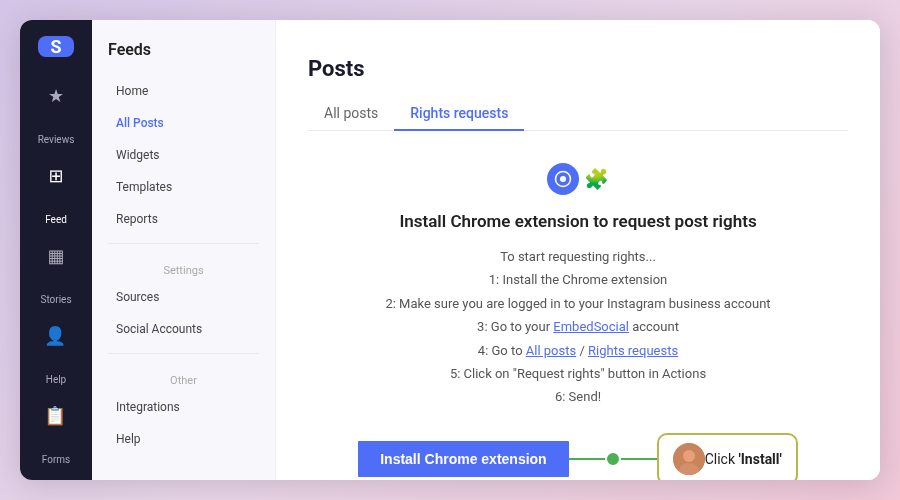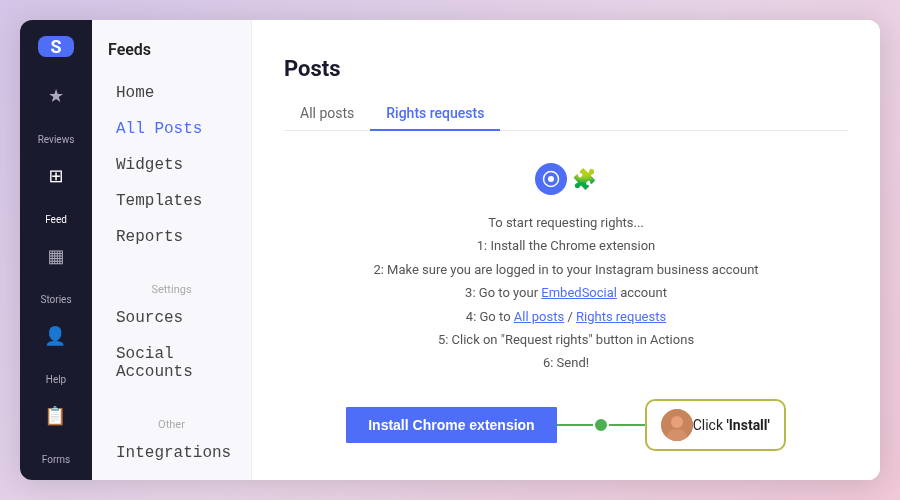--- a/index.html
+++ b/index.html
@@ -61,41 +61,40 @@
     .icon-nav-item .icon-symbol {
       font-size: 18px;
     }
     .icon-nav-item .icon-label {
       font-size: 10px;
       color: inherit;
       margin-top: 25px;
     }
     
     .sidebar {
-      width: 160px;
+      width: 184px;
       background: #f8f8fc;
       padding: 20px 0;
       border-right: 1px solid #eee;
       display: flex;
       flex-direction: column;
     }
     .sidebar-title {
       font-size: 16px;
       font-weight: 600;
       color: #222;
       padding: 0 16px 16px 16px;
     }
     .sidebar-menu-item {
       padding: 8px 16px;
-      font-size: 16px;
+      font-size: 12px;
       color: #444;
       cursor: pointer;
       border-radius: 6px;
       margin: 1px 8px;
-      font-family: Liberation Mono, monospace;
     }
     .sidebar-menu-item.active {
       color: #4f6ef7;
       font-weight: 500;
     }
     .sidebar-section-label {
       font-size: 11px;
       color: #aaa;
       padding: 12px 16px 4px 16px;
       text-transform: none;
@@ -303,20 +302,21 @@
     <div class="center-content">
       <div class="extension-icon-row">
         <div class="ext-icon">
           <svg width="18" height="18" viewBox="0 0 24 24" fill="none">
             <circle cx="12" cy="12" r="10" stroke="white" stroke-width="2"></circle>
             <circle cx="12" cy="12" r="4" fill="white"></circle>
           </svg>
         </div>
         <span class="puzzle-icon">🧩</span>
       </div>
+      <div class="install-title">Install Chrome extension to request post rights</div>
       <div class="install-instructions">
         <span>To start requesting rights...</span><br>
         <span>1: Install the Chrome extension</span><br>
         <span>2: Make sure you are logged in to your Instagram business account</span><br>
         3: Go to your <a href="#">EmbedSocial</a> account<br>
         4: Go to <a href="#">All posts</a> / <a href="#">Rights requests</a><br>
         <span>5: Click on "Request rights" button in Actions</span><br>
         <span>6: Send!</span>
       </div>
       <div class="cta-row">

